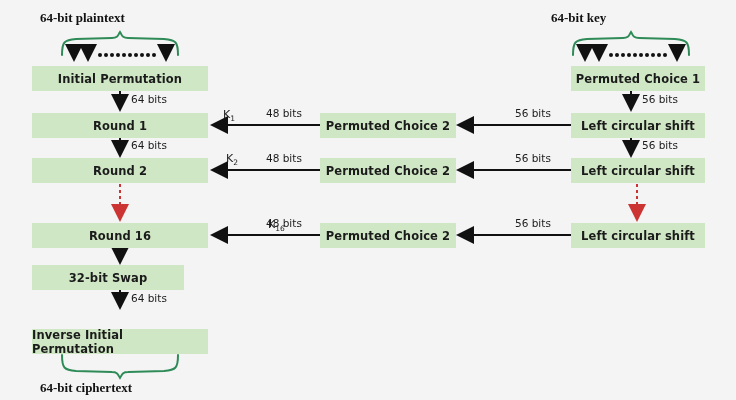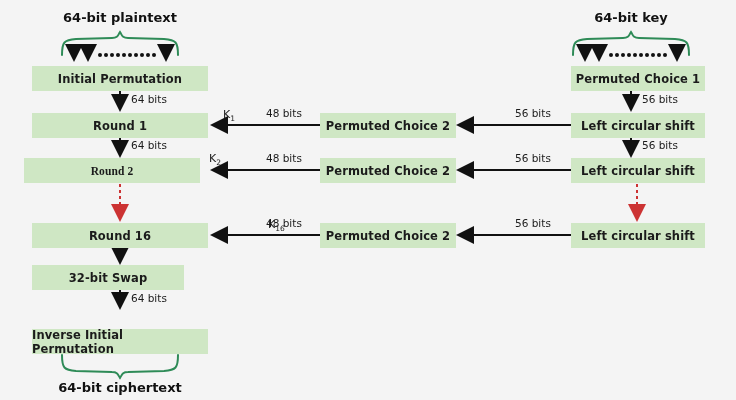--- a/index.html
+++ b/index.html
@@ -20,22 +20,22 @@
     display:flex;align-items:center;justify-content:center;
     box-sizing:border-box;
     letter-spacing:.1px;
   }
 
   .caption{
     position:absolute;
     font-size:13px;
     font-weight:bold;
     color:#111;
-    text-align:center;
     white-space:nowrap;
+    font-family:Liberation Serif, serif;
   }
 
   .bitlabel{
     position:absolute;
     font-size:10.5px;
     color:#1b1b1b;
     white-space:nowrap;
   }
 
   .keylabel{
@@ -168,21 +168,21 @@
   <div class="caption" style="left:40px;top:10px;width:160px;">64-bit plaintext</div>
 
   <div class="caption" style="left:40px;top:380px;width:160px;">64-bit ciphertext</div>
 
   <div class="caption" style="left:551px;top:10px;width:160px;">64-bit key</div>
 
   <div class="box" style="left:32px;top:66px;width:176px;height:25px;">Initial Permutation</div>
 
   <div class="box" style="left:32px;top:113px;width:176px;height:25px;">Round 1</div>
 
-  <div class="box" style="left:24px;top:158px;width:176px;height:25px;font-family:Liberation Serif, serif;">Round 2</div>
+  <div class="box" style="left:32px;top:158px;width:176px;height:25px;">Round 2</div>
 
   <div class="box" style="left:32px;top:223px;width:176px;height:25px;">Round 16</div>
 
   <div class="box" style="left:32px;top:265px;width:152px;height:25px;">32-bit Swap</div>
 
   <div class="box" style="left:32px;top:311px;width:176px;height:25px;margin-top:18px;">Inverse Initial Permutation</div>
 
   <div class="bitlabel" style="left:131px;top:93px;">64 bits</div>
 
   <div class="bitlabel" style="left:131px;top:139px;">64 bits</div>
@@ -192,21 +192,21 @@
   <div class="box" style="left:320px;top:113px;width:136px;height:25px;">Permuted Choice 2</div>
 
   <div class="box" style="left:320px;top:158px;width:136px;height:25px;">Permuted Choice 2</div>
 
   <div class="box" style="left:320px;top:223px;width:136px;height:25px;">Permuted Choice 2</div>
 
   <div class="keylabel" style="left:223px;top:108px;">
     <span>K</span><sub>1</sub>
   </div>
 
-  <div class="keylabel" style="left:209px;top:152px;">
+  <div class="keylabel" style="left:226px;top:152px;">
     <span>K</span><sub>2</sub>
   </div>
 
   <div class="keylabel" style="left:221px;top:218px;margin-left:47px;">
     <span>K</span><sub>16</sub>
   </div>
 
   <div class="bitlabel" style="left:266px;top:107px;">48 bits</div>
 
   <div class="bitlabel" style="left:266px;top:152px;">48 bits</div>

